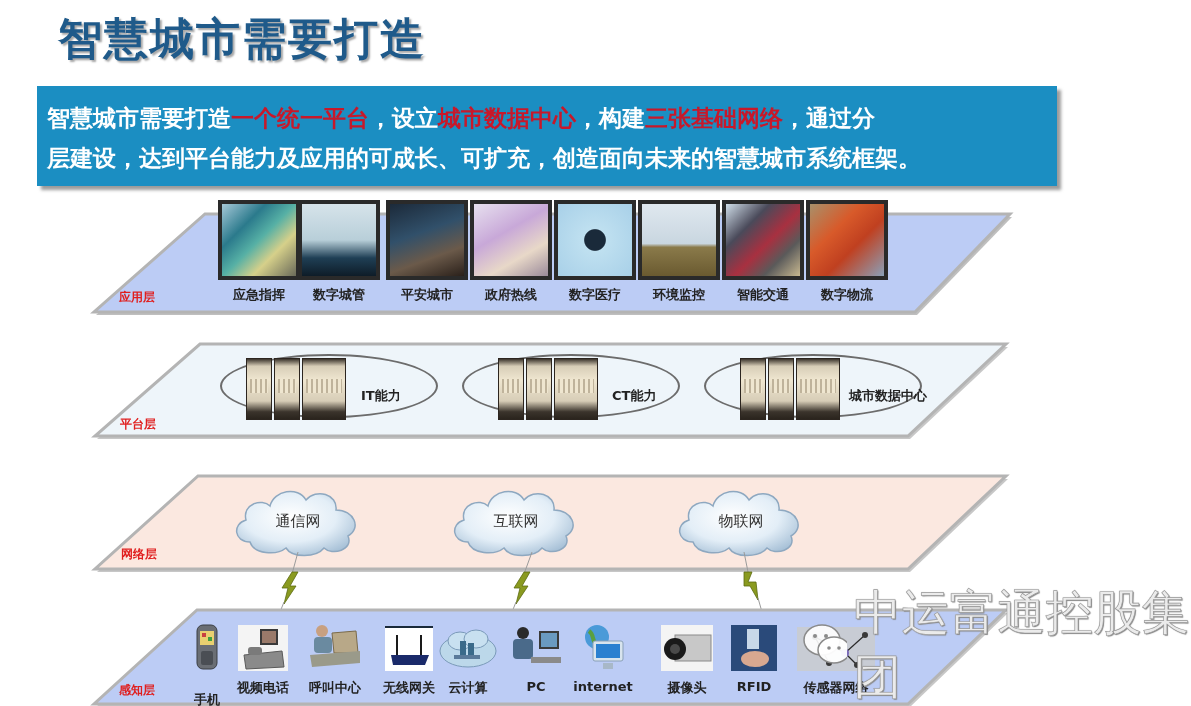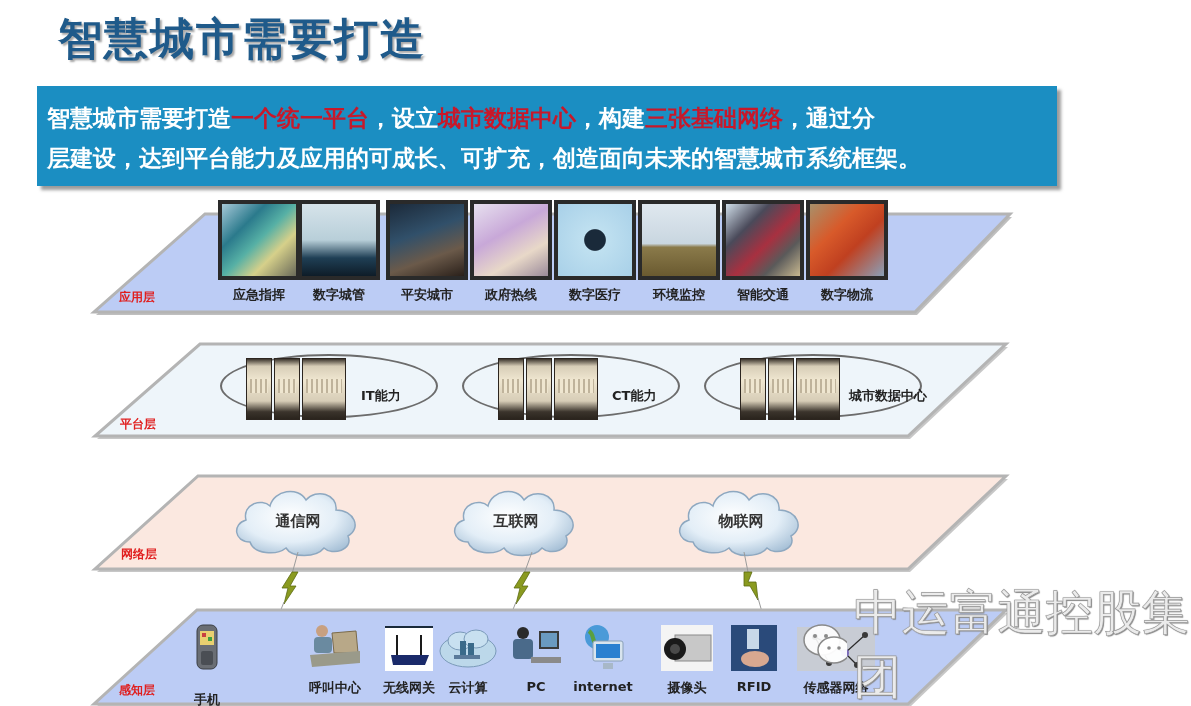--- a/index.html
+++ b/index.html
@@ -49,21 +49,21 @@
   }
   .rack::after {
     content: ""; position: absolute; left: 3px; right: 3px; top: 20px; height: 14px;
     background: repeating-linear-gradient(90deg,#bfb39b 0 2px,#efe6d0 2px 5px);
   }
   .platform-label { position: absolute; font-size: 13px; font-weight: bold; color: #222; }
 
   
   .cloud { position: absolute; width: 140px; height: 80px; }
   .cloud-label {
-    position: absolute; font-size: 15px; font-weight: bold; color: #333;
+    position: absolute; font-size: 15px; font-weight: normal; color: #333;
     width: 140px; text-align: center; top: 28px;
   }
   .bolt { position: absolute; }
 
   
   .dev-item { position: absolute; text-align: center; }
   .dev-icon { margin: 0 auto; position: relative; }
   .dev-label { font-size: 13px; font-weight: bold; color: #222; white-space: nowrap; margin-top: 4px; }
 
   .watermark {
@@ -216,20 +216,30 @@
     <svg class="dev-icon" width="26" height="48">
       <rect x="3" y="2" width="20" height="44" rx="6" fill="#6a6e74" stroke="#3a3e44"></rect>
       <rect x="6" y="8" width="14" height="14" fill="#e8d070"></rect>
       <rect x="8" y="10" width="4" height="4" fill="#c84040"></rect>
         <rect x="14" y="14" width="4" height="4" fill="#40a040"></rect>
       <rect x="7" y="28" width="12" height="14" rx="2" fill="#4a4e54"></rect>
     </svg>
     <div class="dev-label" style="margin-top:16px;">手机</div>
   </div>
 
+  <div class="dev-item" style="left:228px;top:20px;width:70px;">
+    <svg class="dev-icon" width="50" height="46">
+      <rect x="0" y="0" width="50" height="46" fill="#f4f4f4"></rect>
+      <rect x="22" y="4" width="18" height="16" fill="#3a3a3a"></rect>
+        <rect x="24" y="6" width="14" height="12" fill="#9a7a6a"></rect>
+      <polygon points="6,30 44,26 46,42 8,44" fill="#8a8a8a" stroke="#5a5a5a"></polygon>
+      <rect x="10" y="22" width="14" height="8" rx="3" fill="#7a7a7a"></rect>
+    </svg>
+    <div class="dev-label">视频电话</div>
+  </div>
 
   <div class="dev-item" style="left:302px;top:18px;width:66px;">
     <svg class="dev-icon" width="54" height="48">
       <circle cx="14" cy="8" r="6" fill="#c8a080"></circle>
       <rect x="6" y="14" width="18" height="16" rx="4" fill="#6a8aa0"></rect>
       <polygon points="24,10 48,8 50,30 26,30" fill="#b8a888" stroke="#7a6a4a"></polygon>
       <polygon points="2,32 52,28 52,40 4,44" fill="#9a9a8a"></polygon>
     </svg>
     <div class="dev-label">呼叫中心</div>
   </div>

